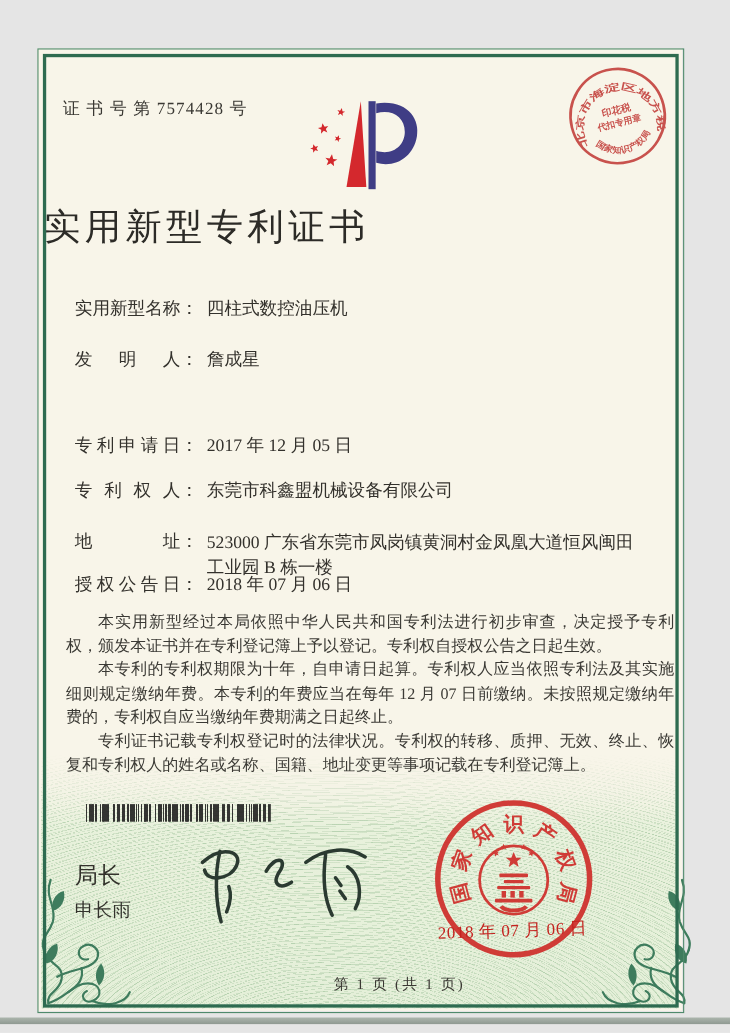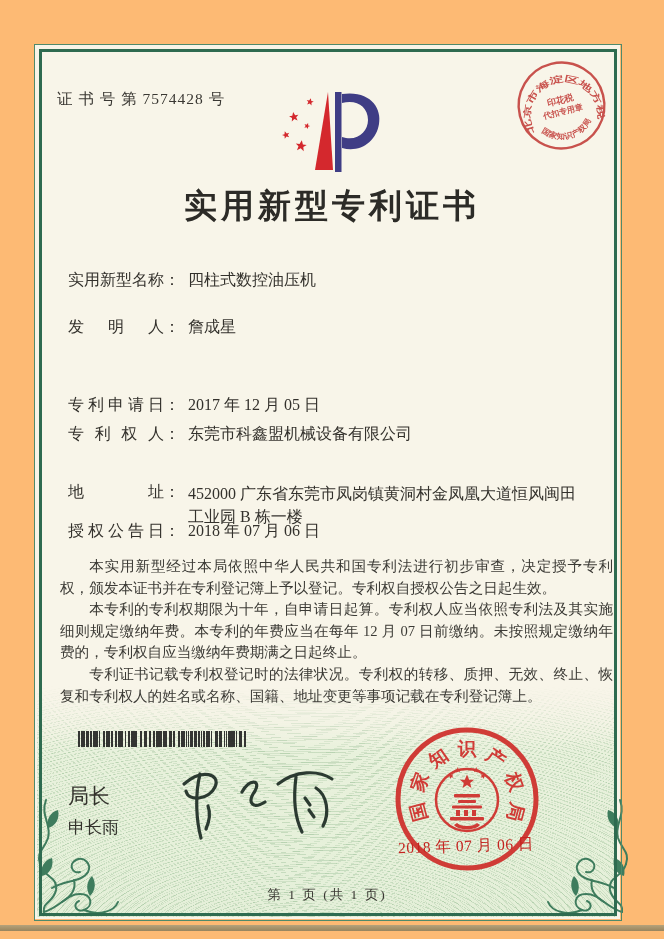--- a/index.html
+++ b/index.html
@@ -1,39 +1,39 @@
 <!DOCTYPE html>
 <html><head>
 <meta charset="utf-8">
 <style>
   html,body{margin:0;padding:0;background:#ffffff;}
   .page{
     position:relative;width:664px;height:939px;overflow:hidden;
-    background:#fdba74;
+    background:#e5e5e5;
     font-family:"Liberation Serif","DejaVu Serif",serif;
     color:#33312c;
   }
   .inner-bg{position:absolute;left:34px;top:44px;width:586px;height:875px;background:#f8f5e9;}
   .frame-outer{position:absolute;left:34px;top:44px;width:586px;height:875px;border:1px solid #4f8a6b;z-index:5;pointer-events:none;}
   .frame-inner{position:absolute;left:39px;top:49px;width:572px;height:861px;border:3px solid #2e6b50;z-index:5;pointer-events:none;}
   .green-zone{
     position:absolute;left:37px;top:686px;width:580px;height:231px;z-index:1;
     background:
       repeating-radial-gradient(ellipse 900px 420px at 50% 118%, rgba(124,172,124,.30) 0 1px, rgba(0,0,0,0) 1px 7px),
       repeating-radial-gradient(ellipse 760px 330px at 42% 112%, rgba(124,172,124,.20) 0 1px, rgba(0,0,0,0) 1px 5px),
       linear-gradient(to bottom, rgba(232,242,223,0) 0%, rgba(229,240,217,.85) 28%, #e4efd8 100%);
     -webkit-mask-image:linear-gradient(to bottom, transparent 0, #000 65px);
     mask-image:linear-gradient(to bottom, transparent 0, #000 65px);
   }
   .cert-no{position:absolute;left:57px;top:89px;font-size:15.5px;letter-spacing:1px;color:#3a3833;z-index:3;}
   .logo{position:absolute;left:276px;top:86px;z-index:3;}
   .tax-stamp{position:absolute;left:513px;top:57px;width:97px;height:97px;z-index:4;transform:rotate(-14deg);opacity:.88;}
   .title{
-    position:absolute;left:40px;top:184px;width:584px;text-align:center;z-index:3;
-    font-size:33px;font-weight:bold;letter-spacing:4px;color:#2c2b27;
+    position:absolute;left:40px;top:184px;width:584px;text-align:left;z-index:3;
+    font-size:33px;font-weight:normal;letter-spacing:4px;color:#2c2b27;
   }
   .row{position:absolute;left:68px;z-index:3;font-size:16px;white-space:nowrap;}
   .lbl{display:inline-block;width:96px;text-align:justify;text-align-last:justify;vertical-align:top;}
   .colon{display:inline-block;vertical-align:top;}
   .val{display:inline-block;margin-left:8px;vertical-align:top;}
   .addr-wrap{display:inline-block;margin-left:8px;vertical-align:top;white-space:normal;width:420px;line-height:23px;}
   .row-grant-right{position:absolute;left:335px;top:0;}
   .row-grant-right .lbl{width:95px;}
   .paras{position:absolute;left:60px;top:556px;width:553px;z-index:3;font-size:14.6px;line-height:21.6px;text-align:justify;color:#3b3a35;}
   .paras p{margin:0;text-indent:2em;}
@@ -44,21 +44,21 @@
       repeating-linear-gradient(90deg,#1c1c1c 0 1px,transparent 1px 5.5px,#1c1c1c 5.5px 7px,transparent 7px 9.5px);
   }
   .director-title{position:absolute;left:68px;top:782px;font-size:21px;z-index:3;color:#33322c;font-family:"Liberation Sans","DejaVu Sans",sans-serif;}
   .director-name{position:absolute;left:68px;top:816px;font-size:17px;z-index:3;color:#33322c;font-family:"Liberation Sans","DejaVu Sans",sans-serif;text-align:center;}
   .signature{position:absolute;left:178px;top:760px;z-index:3;}
   .seal{position:absolute;left:392px;top:724px;z-index:4;opacity:.93;}
   .seal-date{
     position:absolute;left:398px;top:836px;z-index:4;color:#c4231f;font-size:15.5px;
     letter-spacing:.5px;transform:rotate(-2deg);white-space:nowrap;
   }
-  .footer{position:absolute;left:34px;top:886px;width:586px;text-align:center;font-size:13.5px;letter-spacing:2px;z-index:3;color:#3a3833;}
+  .footer{position:absolute;left:34px;top:886px;width:586px;text-align:center;font-size:13.5px;letter-spacing:2px;z-index:3;color:#3a3833;padding-left:36px;}
   .ornament{position:absolute;z-index:2;}
   .orn-left{left:32px;top:798px;}
   .orn-right{left:522px;top:798px;transform:scaleX(-1);}
   .bottom-edge{position:absolute;left:0;top:925px;width:664px;height:6px;z-index:6;
     background:linear-gradient(to bottom,#7d8f7f,#47594c);opacity:.55;}
 </style>
 </head>
 <body>
 
 <div class="page">
@@ -140,25 +140,25 @@
 
   <div class="row" style="top:270px">
     <span class="lbl">实用新型名称</span><span class="colon">：</span><span class="val">四柱式数控油压机</span>
   </div>
   <div class="row" style="top:317px">
     <span class="lbl">发明人</span><span class="colon">：</span><span class="val">詹成星</span>
   </div>
   <div class="row" style="top:395px">
     <span class="lbl">专利申请日</span><span class="colon">：</span><span class="val">2017 年 12 月 05 日</span>
   </div>
-  <div class="row" style="top:424px">
+  <div class="row" style="top:436px">
     <span class="lbl">专利权人</span><span class="colon">：</span><span class="val">东莞市科鑫盟机械设备有限公司</span>
   </div>
   <div class="row" style="top:482px">
-    <span class="lbl">地址</span><span class="colon">：</span><span class="addr-wrap"><span>452000 广东省东莞市凤岗镇黄洞村金凤凰大道恒风闽田</span><br><span>工业园 B 栋一楼</span></span>
+    <span class="lbl">地址</span><span class="colon">：</span><span class="addr-wrap"><span>523000 广东省东莞市凤岗镇黄洞村金凤凰大道恒风闽田</span><br><span>工业园 B 栋一楼</span></span>
   </div>
   <div class="row" style="top:521px;width:546px">
     <span class="lbl">授权公告日</span><span class="colon">：</span><span class="val">2018 年 07 月 06 日</span>
   </div>
 
   <div class="paras">
     <p>本实用新型经过本局依照中华人民共和国专利法进行初步审查，决定授予专利权，颁发本证书并在专利登记簿上予以登记。专利权自授权公告之日起生效。</p>
     <p>本专利的专利权期限为十年，自申请日起算。专利权人应当依照专利法及其实施细则规定缴纳年费。本专利的年费应当在每年 12 月 07 日前缴纳。未按照规定缴纳年费的，专利权自应当缴纳年费期满之日起终止。</p>
     <p>专利证书记载专利权登记时的法律状况。专利权的转移、质押、无效、终止、恢复和专利权人的姓名或名称、国籍、地址变更等事项记载在专利登记簿上。</p>
   </div>

